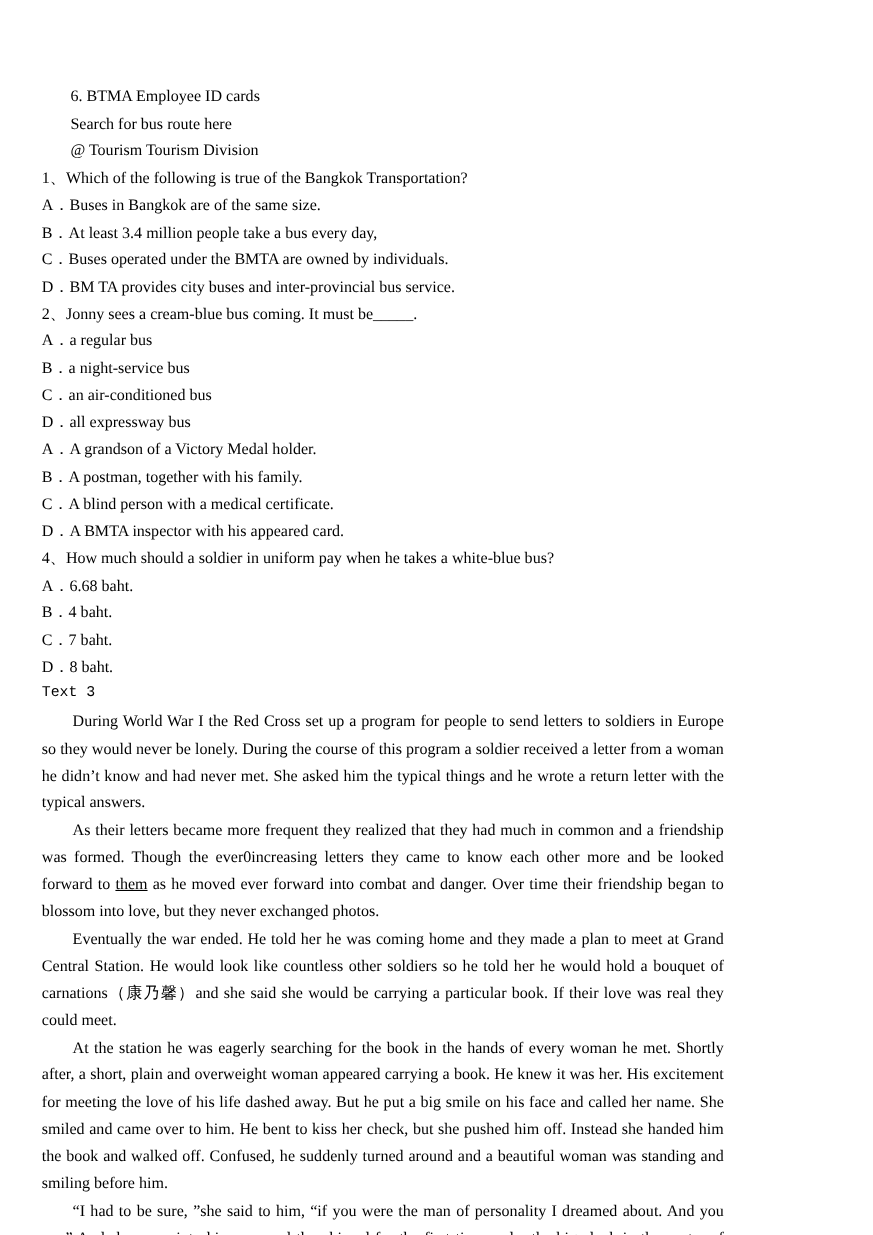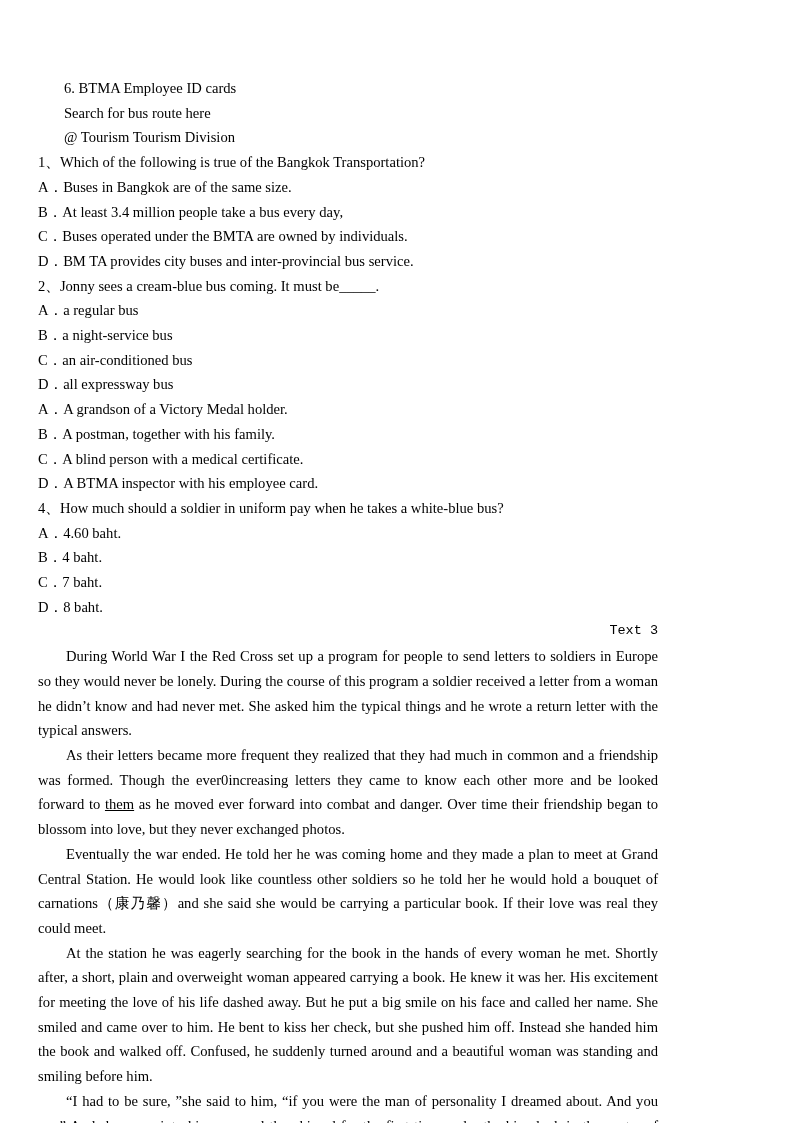--- a/index.html
+++ b/index.html
@@ -30,21 +30,21 @@
     padding-left: 26px;
   }
   .para {
     margin: 0;
     line-height: 24.7px;
     text-align: justify;
     text-indent: 28px;
   }
   .heading {
     line-height: 24.7px;
-    text-align: right;
+    text-align: left;
     font-family: "Liberation Mono", "DejaVu Sans Mono", monospace;
     font-size: 13.5px;
   }
   .ul {
     text-decoration: underline;
   }
 </style>
 </head>
 <body>
 
@@ -62,24 +62,24 @@
 
   <div class="line">2、Jonny sees a cream-blue bus coming. It must be_____.</div>
   <div class="line">A．a regular bus</div>
   <div class="line">B．a night-service bus</div>
   <div class="line">C．an air-conditioned bus</div>
   <div class="line">D．all expressway bus</div>
 
   <div class="line">A．A grandson of a Victory Medal holder.</div>
   <div class="line">B．A postman, together with his family.</div>
   <div class="line">C．A blind person with a medical certificate.</div>
-  <div class="line">D．A BTMA inspector with his employee card.</div>
+  <div class="line">D．A BMTA inspector with his appeared card.</div>
 
   <div class="line">4、How much should a soldier in uniform pay when he takes a white-blue bus?</div>
-  <div class="line">A．4.60 baht.</div>
+  <div class="line">A．6.68 baht.</div>
   <div class="line">B．4 baht.</div>
   <div class="line">C．7 baht.</div>
   <div class="line">D．8 baht.</div>
 
   <div class="heading">Text 3</div>
 
   <p class="para">During World War I the Red Cross set up a program for people to send letters to soldiers in Europe so they would never be lonely. During the course of this program a soldier received a letter from a woman he didn’t know and had never met. She asked him the typical things and he wrote a return letter with the typical answers.</p>
 
   <p class="para"><span>As their letters became more frequent they realized that they had much in common and a friendship was formed. Though the ever0increasing letters they came to know each other more and be looked forward to </span><span class="ul">them</span><span> as he moved ever forward into combat and danger. Over time their friendship began to blossom into love, but they never exchanged photos.</span></p>
 

